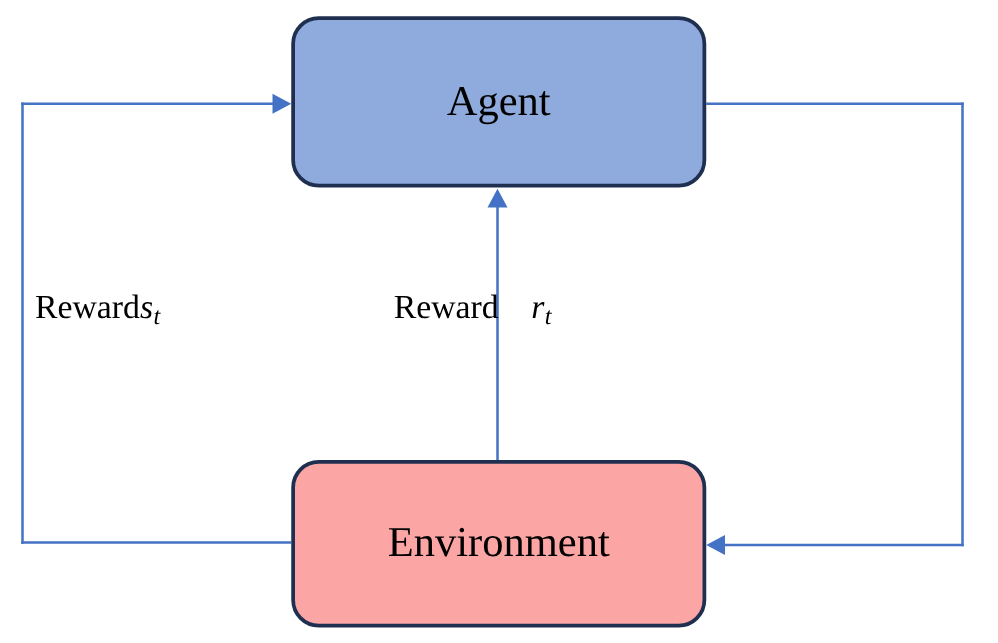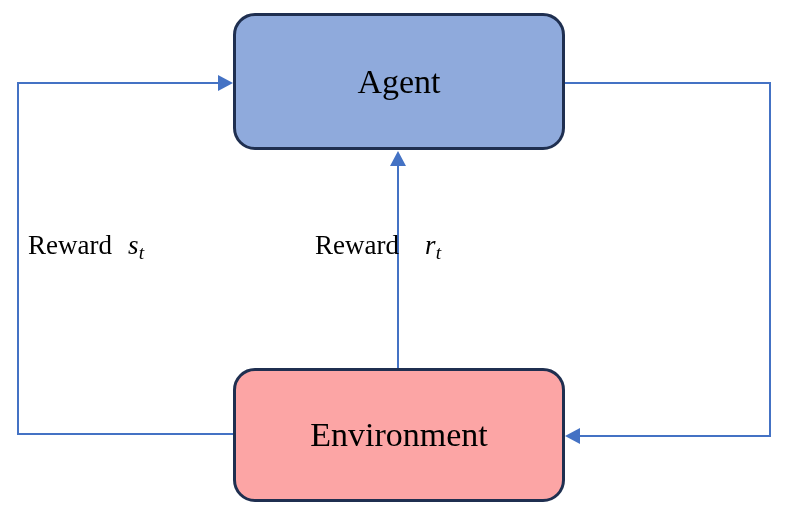--- a/index.html
+++ b/index.html
@@ -55,21 +55,20 @@
   }
 
   .edge-label {
     position: absolute;
     font-size: 27px;
     color: #000;
     white-space: nowrap;
   }
   .sym {
     font-style: italic;
-    margin-left: 16px;
   }
   .sym-wide { margin-left: 26px; }
   .edge-label sub {
     font-size: 0.72em;
     font-style: italic;
     vertical-align: baseline;
     position: relative;
     top: 0.28em;
     left: 0.02em;
   }

